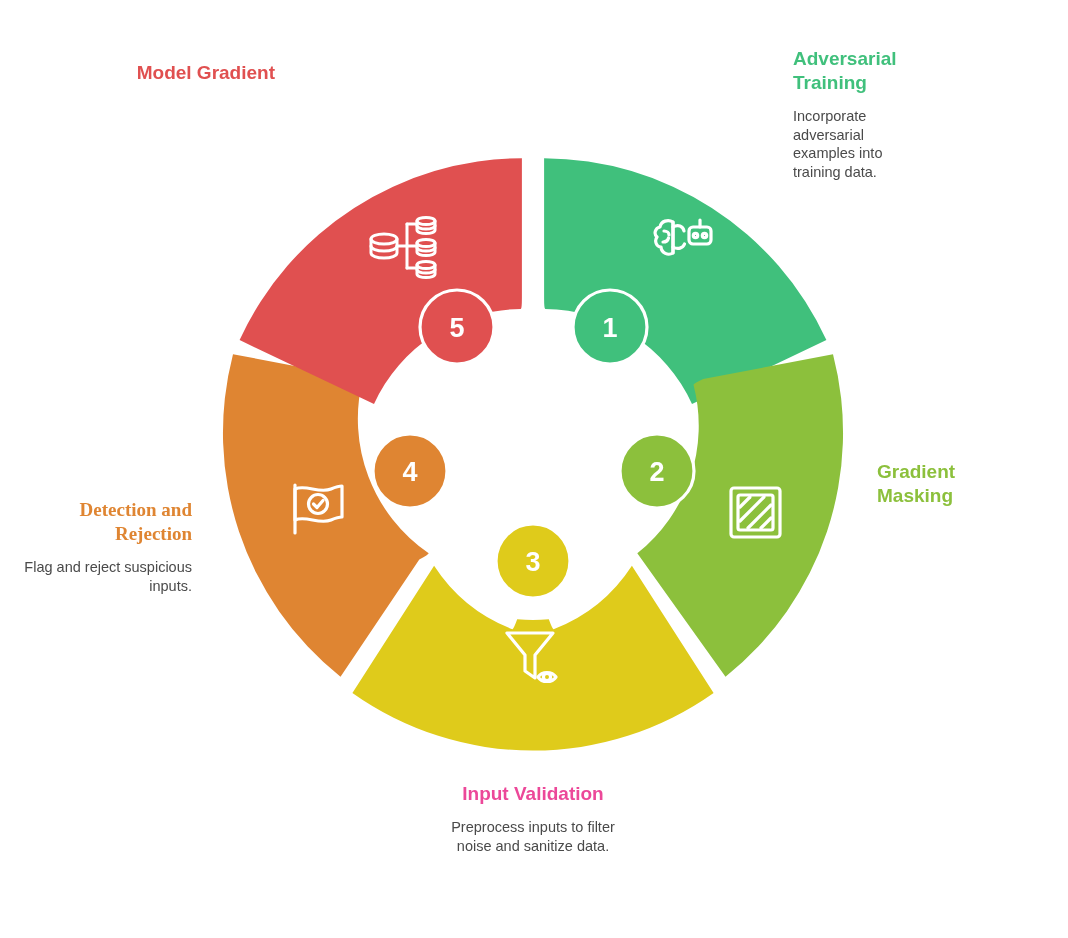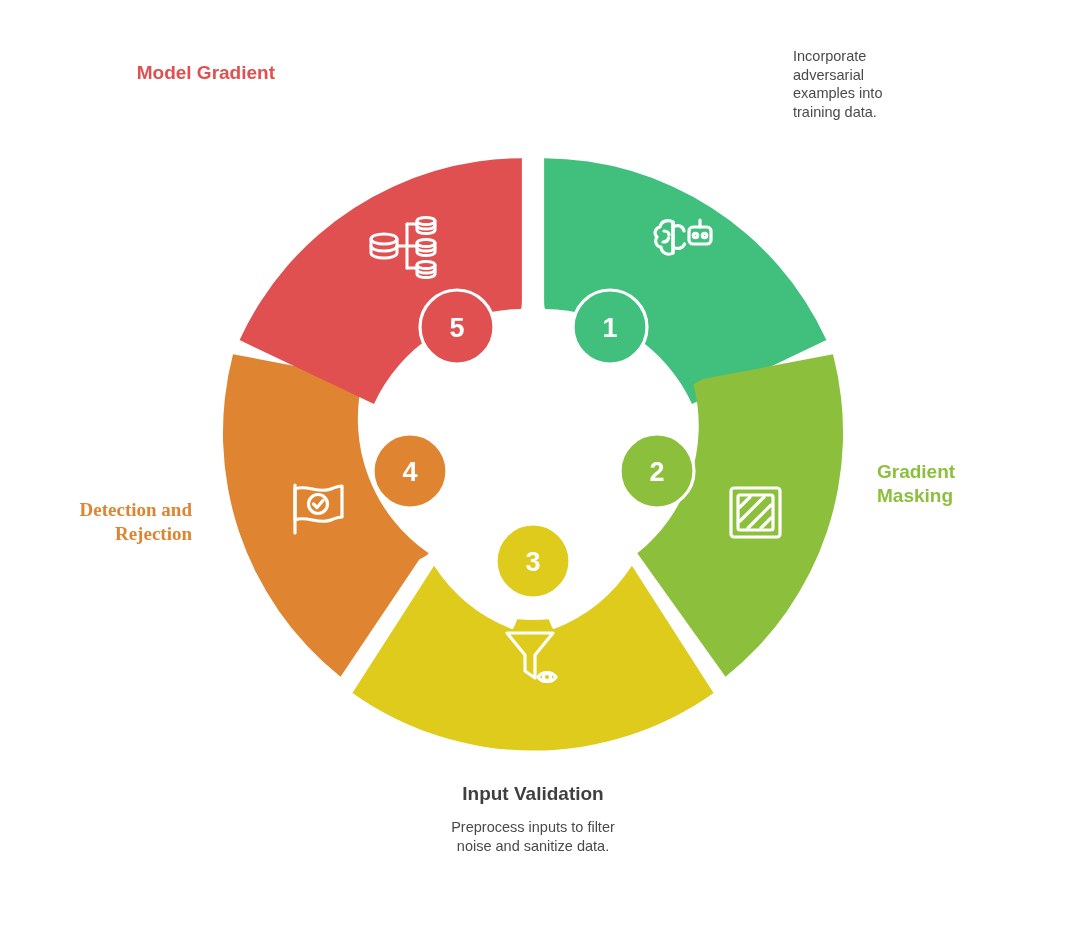--- a/index.html
+++ b/index.html
@@ -49,21 +49,21 @@
 
   
   #callout-adversarial-training { left: 793px; top: 47px;  width: 120px; }
   #callout-gradient-masking     { left: 877px; top: 460px; width: 150px; }
   #callout-input-validation     { left: 433px; top: 782px; width: 200px; }
   #callout-detection-rejection  { left: 17px;  top: 498px; width: 175px; }
   #callout-model-ensemble       { left: 115px; top: 61px;  width: 160px; }
 
   #callout-adversarial-training .title { color: #40c07c; }
   #callout-gradient-masking     .title { color: #8cc03c; }
-  #callout-input-validation     .title { color: #404040; }
+  #callout-input-validation     .title { color: #ec4899; }
   #callout-detection-rejection  .title { color: #df8532; font-family: Liberation Serif, serif; }
   #callout-model-ensemble       .title { color: #e05050; }
 
   #callout-input-validation .desc { color: #4a4a4a; }
 
   .badge-num {
     font-family: "Liberation Sans", sans-serif;
     font-size: 27px;
     font-weight: bold;
     fill: #ffffff;
@@ -199,33 +199,35 @@
       </g>
 
       <g>
         <circle cx="457" cy="327" r="37" fill="#e05050" stroke="#ffffff" stroke-width="3.2"></circle>
         <text class="badge-num" x="457" y="337" text-anchor="middle">5</text>
       </g>
     </g>
   </svg>
 
   <div class="callout c-right" id="callout-adversarial-training">
+    <div class="title">Adversarial Training</div>
     <div class="desc">Incorporate adversarial examples into training data.</div>
   </div>
 
   <div class="callout c-right" id="callout-gradient-masking">
     <div class="title">Gradient Masking</div>
   </div>
 
   <div class="callout c-center" id="callout-input-validation">
     <div class="title">Input Validation</div>
     <div class="desc">Preprocess inputs to filter noise and sanitize data.</div>
   </div>
 
   <div class="callout c-left" id="callout-detection-rejection">
     <div class="title">Detection and Rejection</div>
+    <div class="desc">Flag and reject suspicious inputs.</div>
   </div>
 
   <div class="callout c-left" id="callout-model-ensemble">
     <div class="title">Model Gradient</div>
   </div>
 
 </div>
 
 </body></html>

